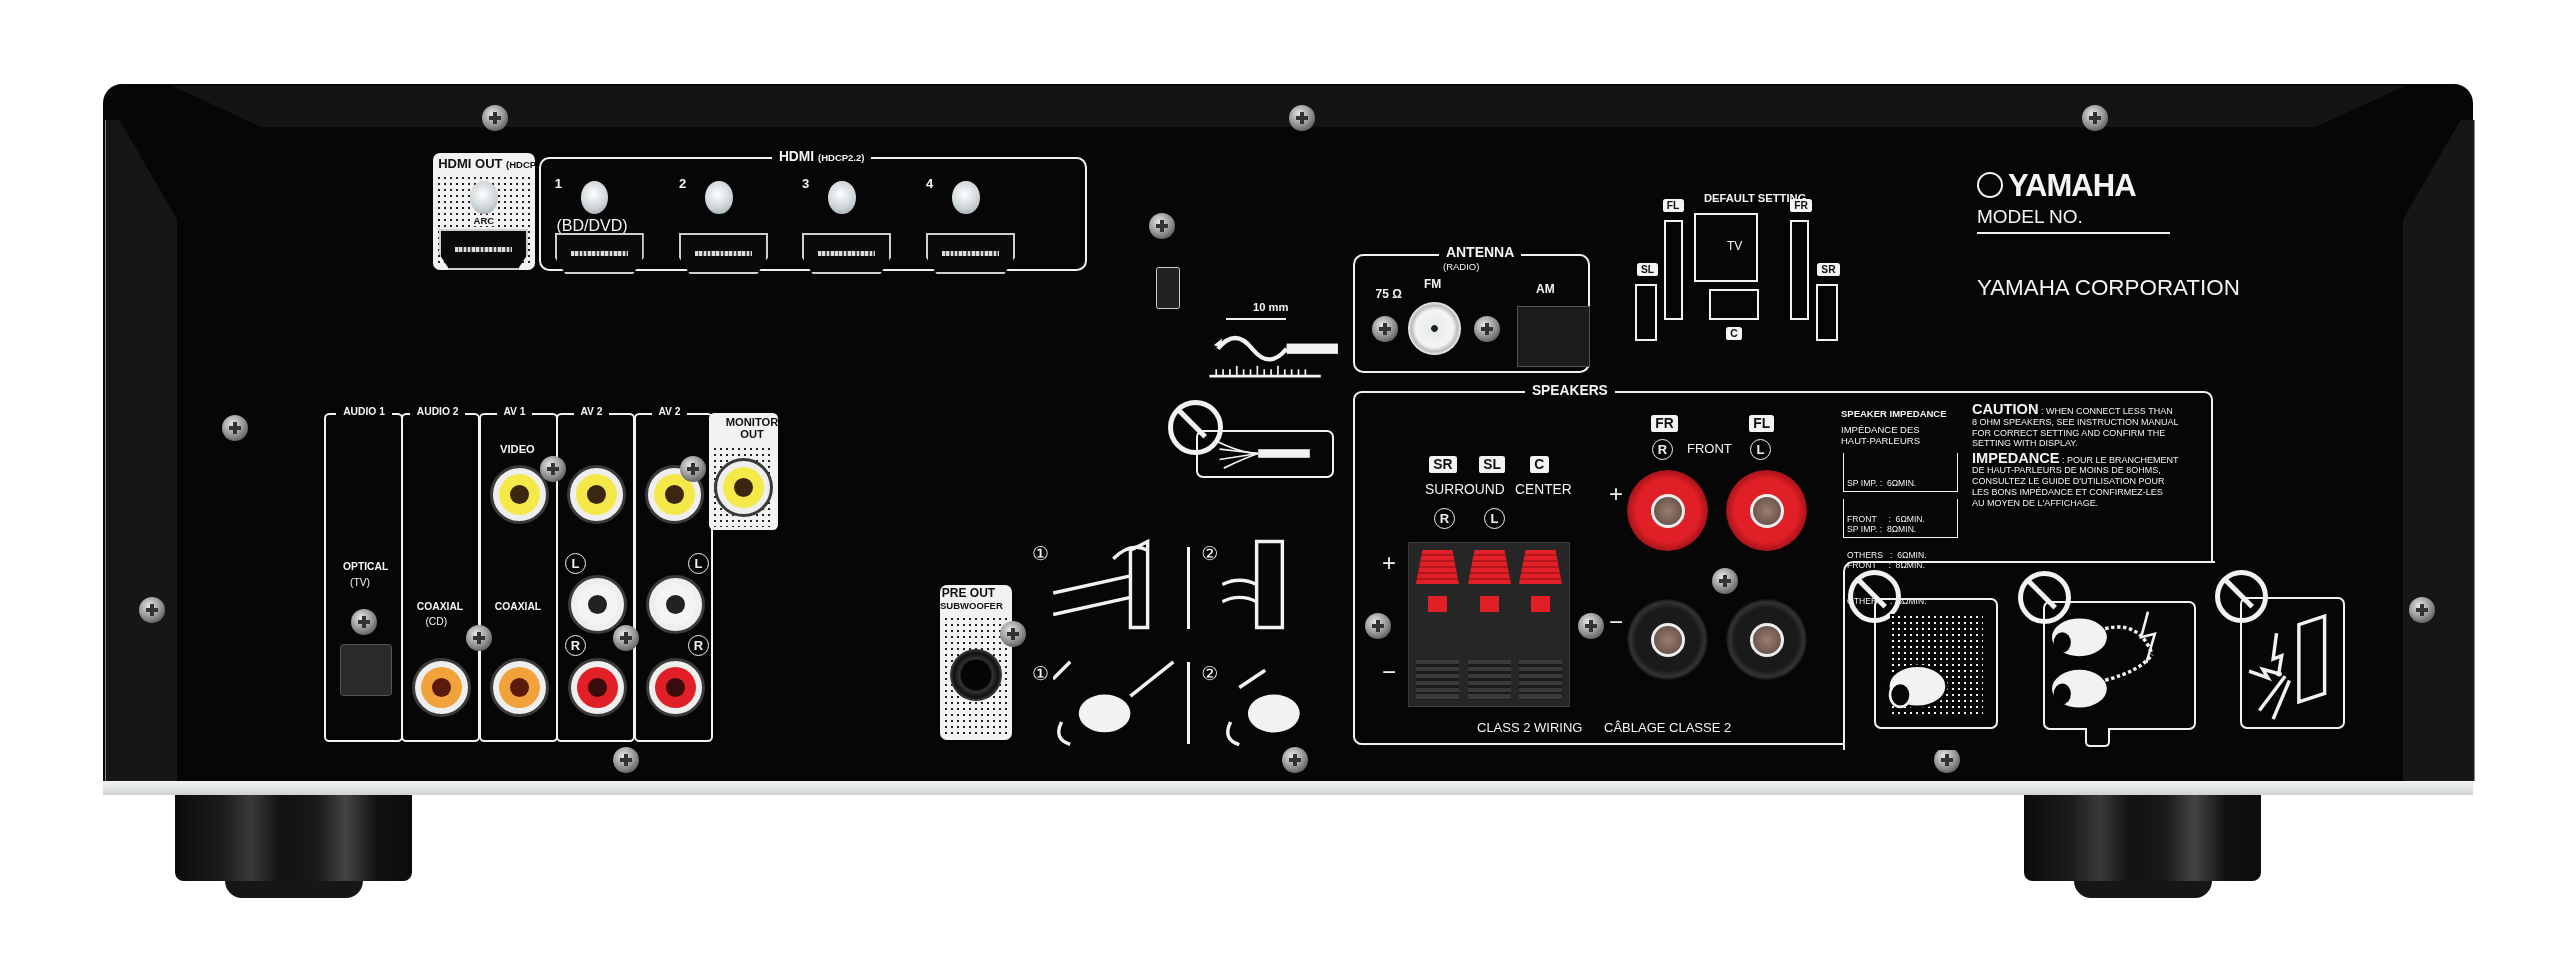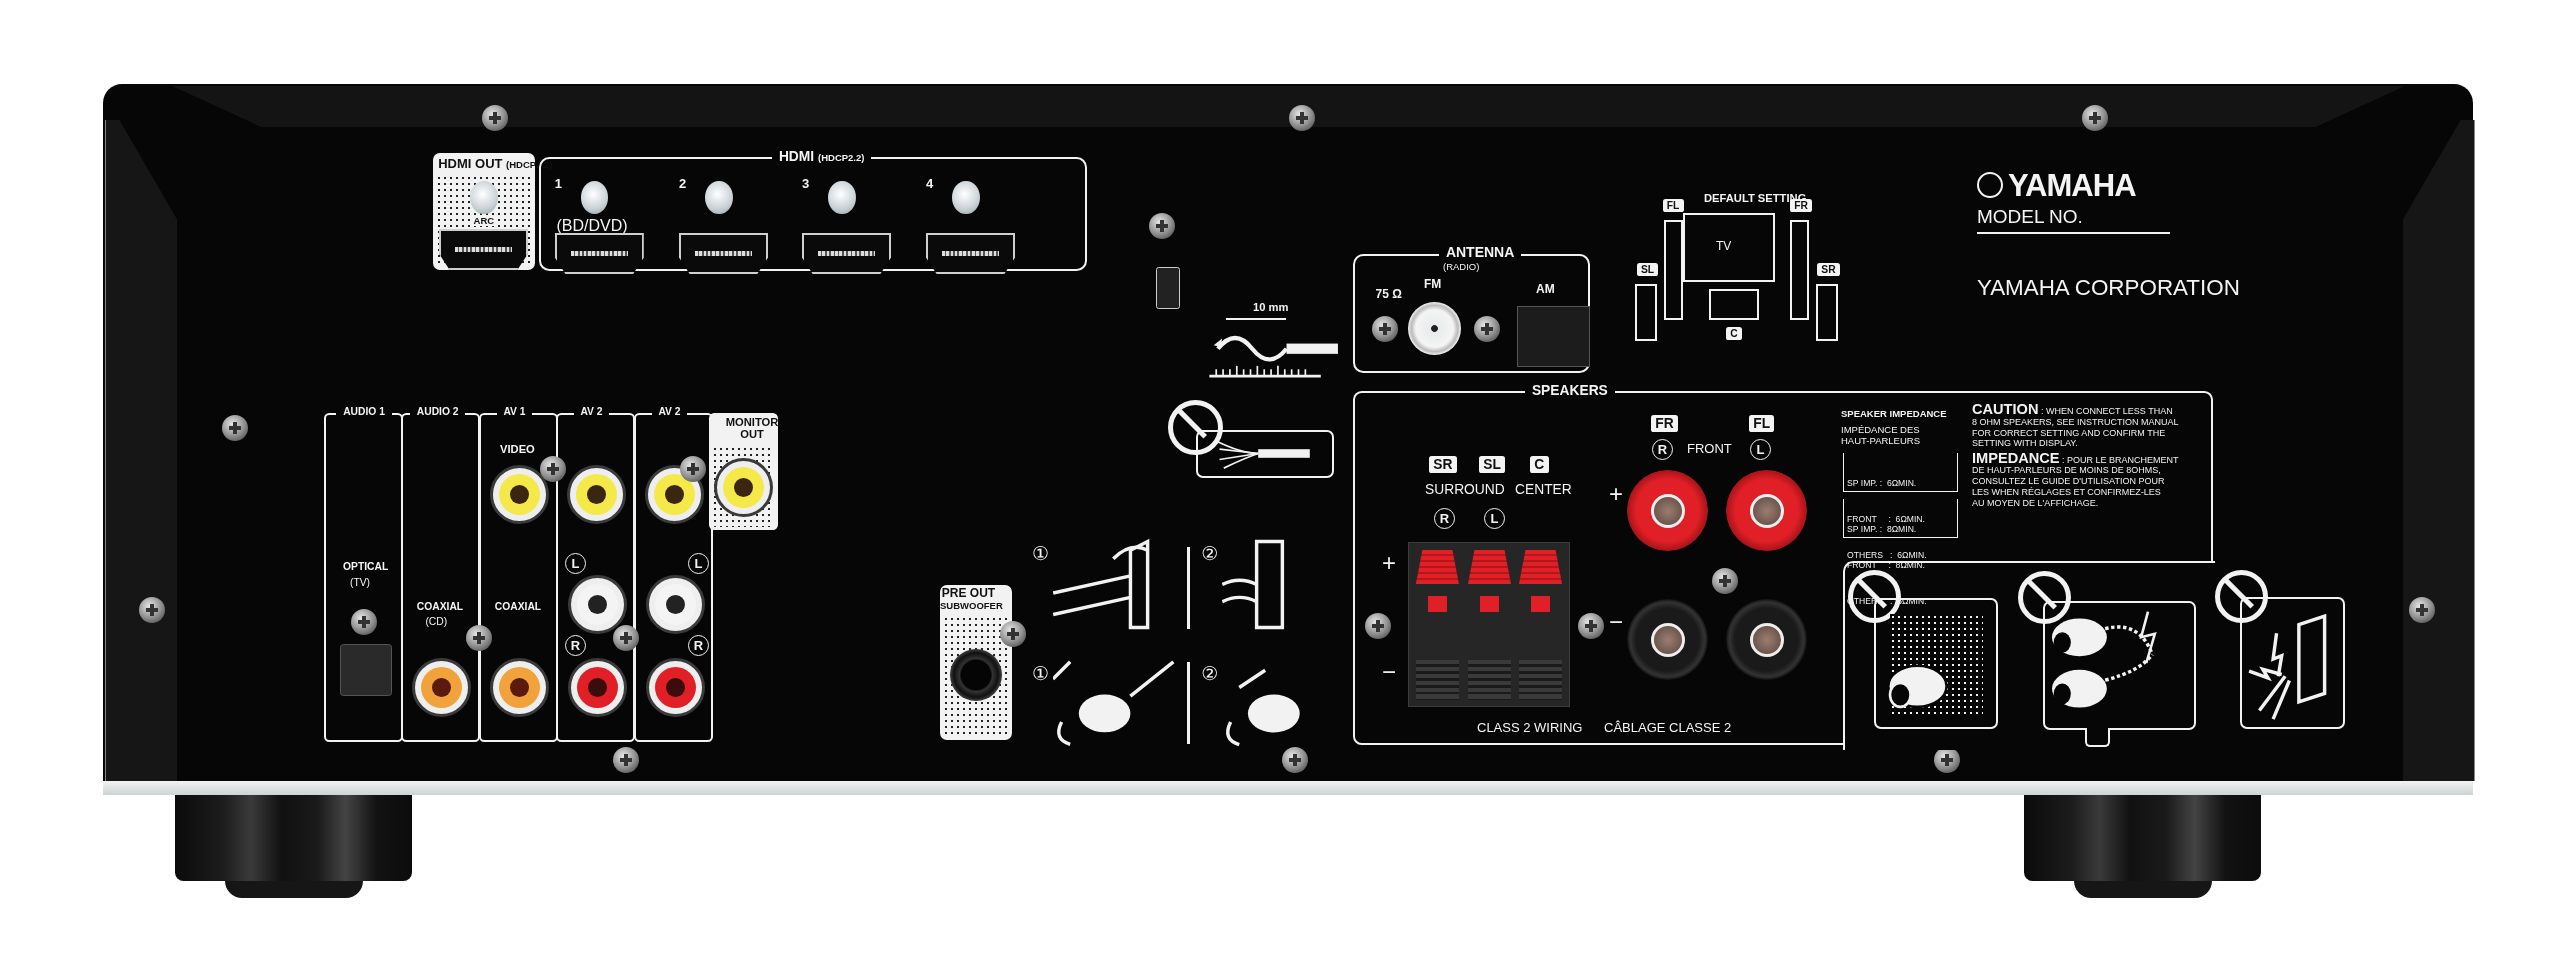--- a/index.html
+++ b/index.html
@@ -140,21 +140,21 @@
   <div class="abs lbl" style="left:20.6px;top:31px;font-size:12px">75 Ω</div>
   <div class="abs" style="left:53px;top:46px;width:53px;height:53px;border-radius:50%;background:radial-gradient(#222 8%,#e8ecec 10%,#f4f4f4 50%,#bbb 62%,#eee 70%);"></div>
   <div class="abs screw" style="left:17px;top:60px"></div>
   <div class="abs screw" style="left:119px;top:60px"></div>
   <div class="abs lbl" style="left:181px;top:26px;font-size:12px">AM</div>
   <div class="abs" style="left:162px;top:50px;width:71px;height:59px;background:#1c1c1c;border:1.7px solid #555;"></div>
 </div>
 
 <div class="abs" style="left:1635px;top:189px;width:310px;height:189px;">
   <div class="abs lbl" style="left:69px;top:3.4px;font-size:11.2px;">DEFAULT SETTING</div>
-  <div class="abs" style="left:48px;top:24px;width:92px;height:69px;border:2.6px solid #f2f2f2;box-sizing:border-box;">
+  <div class="abs" style="left:59px;top:24px;width:64px;height:69px;border:2.6px solid #f2f2f2;box-sizing:border-box;">
     <div class="abs lbl" style="left:31px;top:24px;font-size:12px;font-weight:normal">TV</div>
   </div>
   <span class="abs tag" style="left:27.5px;top:10.3px;font-size:10.3px">FL</span>
   <div class="abs" style="left:29px;top:31px;width:19px;height:100px;border:2.6px solid #f2f2f2;box-sizing:border-box;"></div>
   <span class="abs tag" style="left:155px;top:10.3px;font-size:10.3px">FR</span>
   <div class="abs" style="left:155px;top:31px;width:19px;height:100px;border:2.6px solid #f2f2f2;box-sizing:border-box;"></div>
   <span class="abs tag" style="left:1.7px;top:74px;font-size:10.3px">SL</span>
   <div class="abs" style="left:0;top:95px;width:22.4px;height:57px;border:2.6px solid #f2f2f2;box-sizing:border-box;"></div>
   <span class="abs tag" style="left:182px;top:74px;font-size:10.3px">SR</span>
   <div class="abs" style="left:181px;top:95px;width:22.4px;height:57px;border:2.6px solid #f2f2f2;box-sizing:border-box;"></div>
@@ -387,21 +387,21 @@
 </div>
 
 <div class="abs" style="left:1972px;top:404px;width:232px;height:155px;color:#f2f2f2;font-size:9px;line-height:10.8px;white-space:nowrap;">
   <div><span style="font-size:14.6px;font-weight:bold">CAUTION</span> <span>: WHEN CONNECT LESS THAN</span></div>
   <div>8 OHM SPEAKERS, SEE INSTRUCTION MANUAL</div>
   <div>FOR CORRECT SETTING AND CONFIRM THE</div>
   <div>SETTING WITH DISPLAY.</div>
   <div style="margin-top:3.4px"><span style="font-size:14.6px;font-weight:bold">IMPEDANCE</span> <span>: POUR LE BRANCHEMENT</span></div>
   <div>DE HAUT-PARLEURS DE MOINS DE 8OHMS,</div>
   <div>CONSULTEZ LE GUIDE D'UTILISATION POUR</div>
-  <div>LES WHEN RÉGLAGES ET CONFIRMEZ-LES</div>
+  <div>LES BONS IMPÉDANCE ET CONFIRMEZ-LES</div>
   <div>AU MOYEN DE L'AFFICHAGE.</div>
 </div>
 
 <div class="no-sign" style="left:1848px;top:570px;width:53px;height:53px;"></div>
 <div class="abs" style="left:1874px;top:598px;width:124px;height:131px;border:2.6px solid #f2f2f2;border-radius:6.9px;box-sizing:border-box;">
   <div class="abs dotted" style="left:13.8px;top:13.8px;width:93px;height:102px;background-color:#070606;background-image:radial-gradient(#f2f2f2 35%,transparent 36%);"></div>
   <svg class="abs" style="left:6.9px;top:52px" width="86" height="60" viewBox="0 0 100 70">
       <ellipse cx="40" cy="40" rx="34" ry="24" fill="#f2f2f2" stroke="#070606" stroke-width="3"></ellipse>
       <ellipse cx="20" cy="50" rx="12" ry="14" fill="#070606" stroke="#f2f2f2" stroke-width="3"></ellipse>
     </svg>

